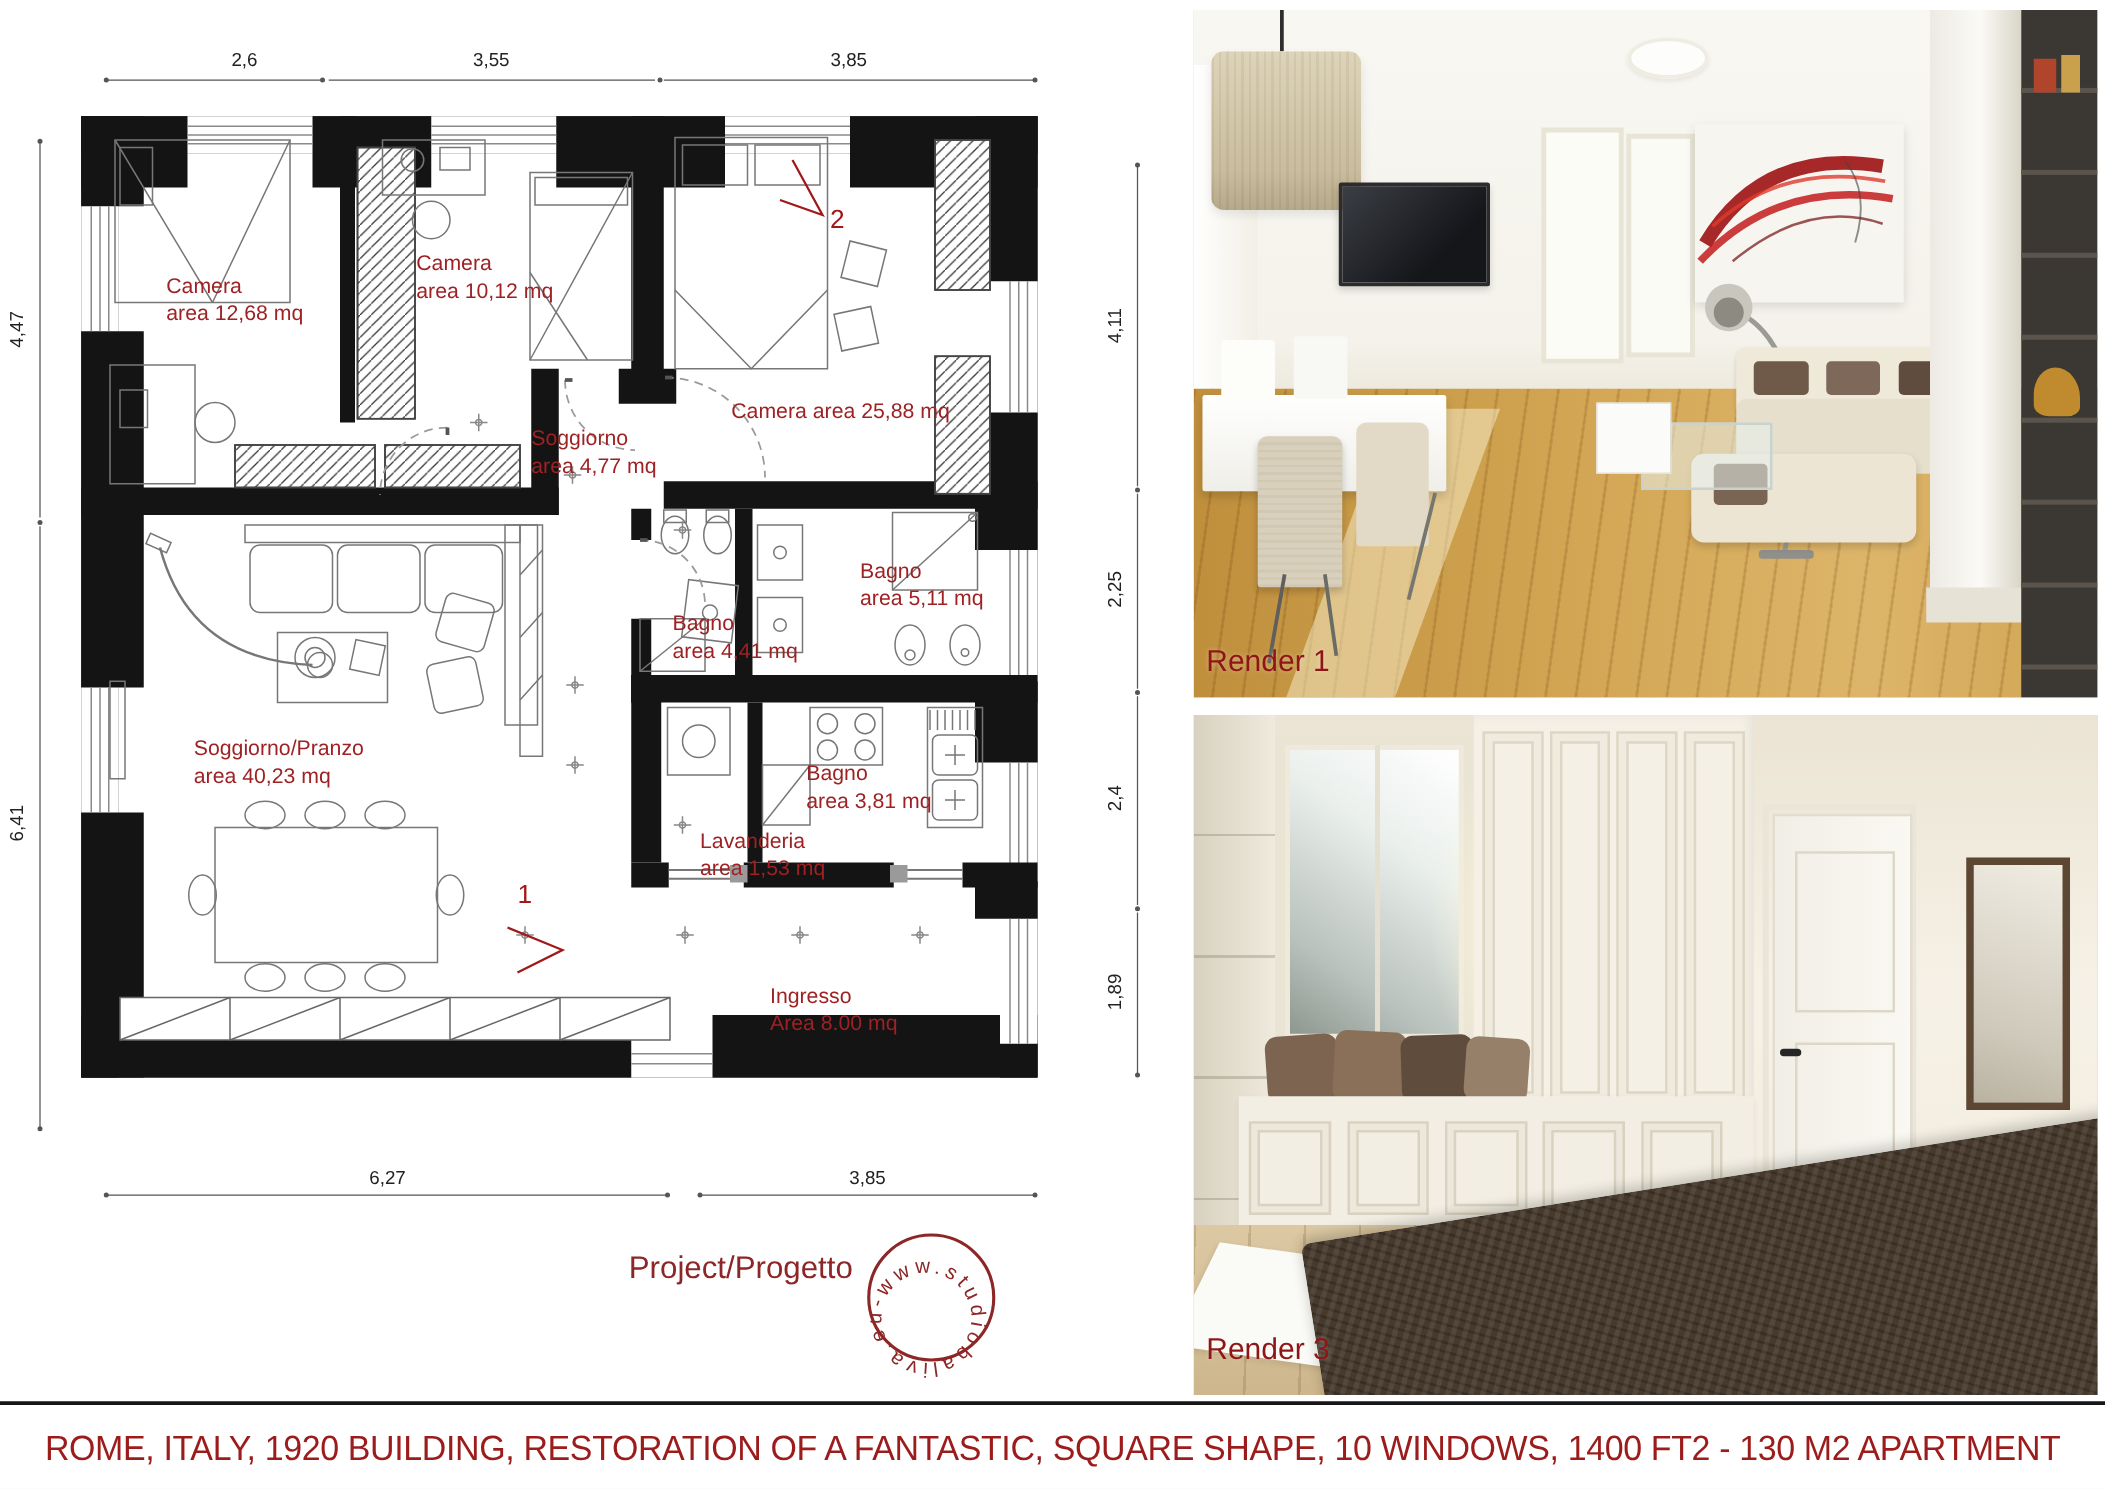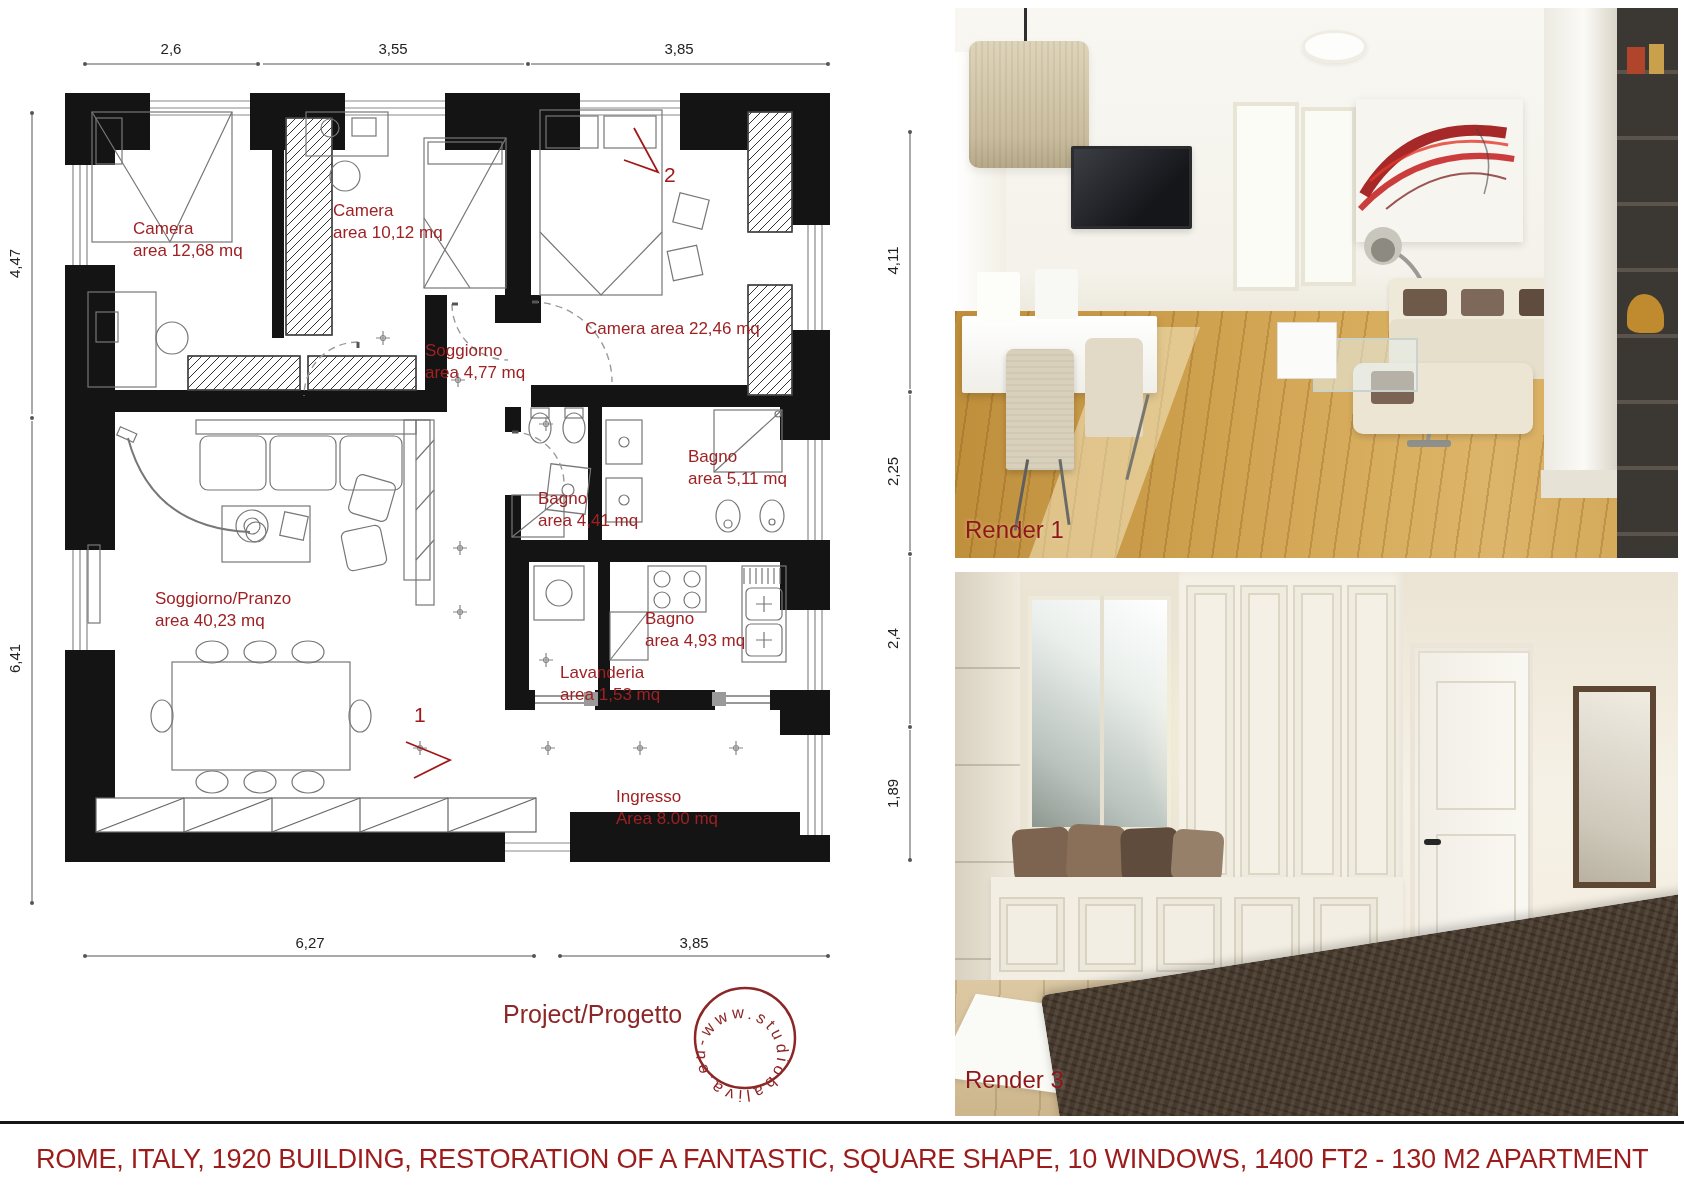--- a/index.html
+++ b/index.html
@@ -311,62 +311,62 @@
     </g>
 
     <g>
       <circle cx="745" cy="1038" r="50" fill="none" stroke="#8d2626" stroke-width="2.5"></circle>
       <text font-size="16.5" fill="#8d2626" letter-spacing="3.5" font-family="Liberation Sans,sans-serif">
         <textPath href="#stampCircle">www.studiobaliva.eu-</textPath>
       </text>
     </g>
   </svg>
 
-  <div class="dim" style="left:136px;top:40px;">2,6</div>
+  <div class="dim" style="left:136px;top:40px;text-align:right;">2,6</div>
   <div class="dim" style="left:358px;top:40px;">3,55</div>
   <div class="dim" style="left:644px;top:40px;">3,85</div>
   <div class="dim" style="left:275px;top:934px;">6,27</div>
   <div class="dim" style="left:659px;top:934px;">3,85</div>
   <div class="dim vert" style="left:-21px;top:255px;">4,47</div>
   <div class="dim vert" style="left:-21px;top:650px;">6,41</div>
   <div class="dim vert" style="left:857px;top:252px;">4,11</div>
   <div class="dim vert" style="left:857px;top:463px;">2,25</div>
   <div class="dim vert" style="left:857px;top:630px;">2,4</div>
   <div class="dim vert" style="left:857px;top:785px;">1,89</div>
 
   <div class="room" style="left:133px;top:218px;">
     <span>Camera</span>
     <span>area 12,68 mq</span>
   </div>
   <div class="room" style="left:333px;top:200px;">
     <span>Camera</span>
     <span>area 10,12 mq</span>
   </div>
   <div class="room" style="left:585px;top:318px;">
-    <span>Camera area 22,46 mq</span>
+    <span>Camera area 25,88 mq</span>
   </div>
   <div class="room" style="left:425px;top:340px;">
     <span>Soggiorno</span>
     <span>area 4,77 mq</span>
   </div>
   <div class="room" style="left:688px;top:446px;">
     <span>Bagno</span>
     <span>area 5,11 mq</span>
   </div>
   <div class="room" style="left:538px;top:488px;">
     <span>Bagno</span>
     <span>area 4,41 mq</span>
   </div>
   <div class="room" style="left:155px;top:588px;">
     <span>Soggiorno/Pranzo</span>
     <span>area 40,23 mq</span>
   </div>
   <div class="room" style="left:645px;top:608px;">
     <span>Bagno</span>
-    <span>area 4,93 mq</span>
+    <span>area 3,81 mq</span>
   </div>
   <div class="room" style="left:560px;top:662px;">
     <span>Lavanderia</span>
     <span>area 1,53 mq</span>
   </div>
   <div class="room" style="left:616px;top:786px;">
     <span>Ingresso</span>
     <span>Area 8.00 mq</span>
   </div>
 

